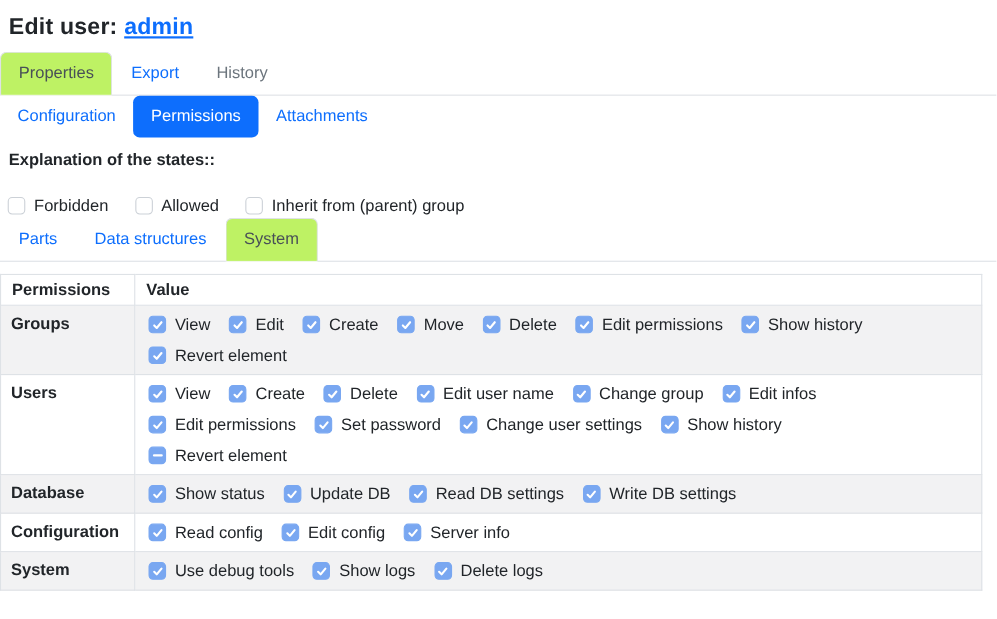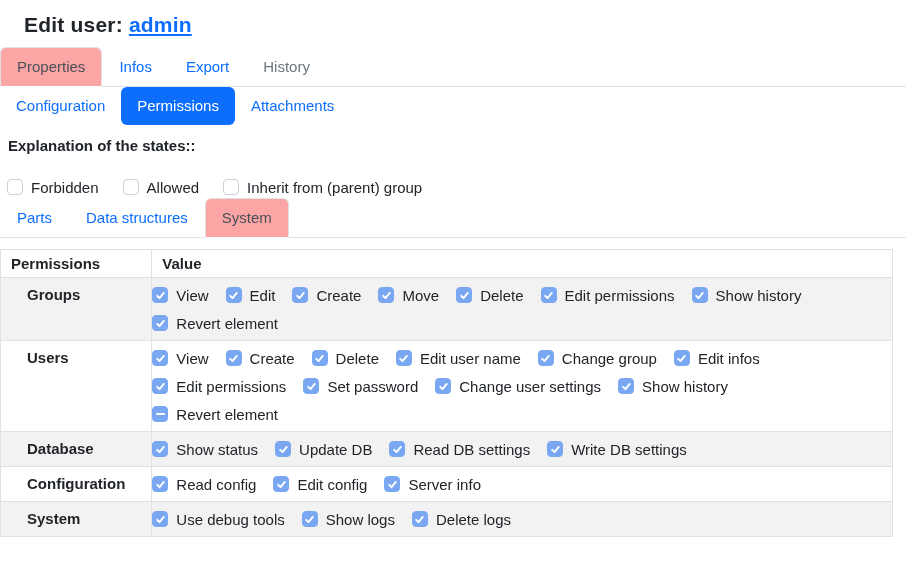--- a/index.html
+++ b/index.html
@@ -6,48 +6,48 @@
     --accent:#0d6efd; --link:#0d6efd; --border:#dee2e6; --cb:#79a7f1;
     --stripe:#f2f2f3; --muted:#6c757d; --active-tab:#495057; --text:#212529;
     --cb-border:#ccd1d7;
   }
   *{box-sizing:border-box;}
   html,body{margin:0;padding:0;}
   body{
     width:906px;height:563px;background:#fff;overflow:hidden;
     font-family:"Liberation Sans",sans-serif;font-size:15px;color:var(--text);
   }
-  .title{margin:13px 13px 10px 24px;font-size:21px;font-weight:700;letter-spacing:.2px;}
+  .title{margin:13px 13px 10px 8px;font-size:21px;font-weight:700;letter-spacing:.2px;}
   .title a{color:var(--link);text-decoration:underline;cursor:pointer;}
 
   ul.nav{display:flex;list-style:none;margin:0;padding:0;}
   ul.nav li{flex:none;}
   .nav-link{display:block;padding:8px 16px;color:var(--link);cursor:pointer;line-height:22px;white-space:nowrap;}
 
   .tabs{border-bottom:1px solid var(--border);margin:0 13px 0 0;padding-left:8px;}
   .tabs .nav-link{border:1px solid transparent;margin-bottom:-1px;border-radius:6px 6px 0 0;}
-  .tabs .nav-link.active{color:var(--active-tab);background:#fca5a5;border-color:var(--border);border-bottom-color:#fff;}
+  .tabs .nav-link.active{color:var(--active-tab);background:#bef264;border-color:var(--border);border-bottom-color:#fff;}
   .tabs .nav-link.disabled{color:var(--muted);cursor:default;}
 
   .tabs2{padding-left:5px;}
   .pills{margin-top:20px;padding-left:5px;}
   .pills .nav-link{border-radius:6px;}
   .pills .nav-link.active{background:var(--accent);color:#fff;}
 
   .legend-heading{margin:12px 8px 22px 8px;font-weight:700;font-size:15px;}
   .legend-row{display:flex;column-gap:24px;row-gap:4px;flex-wrap:wrap;margin:0 8px 0 7px;}
 
   .permtabs{margin-top:14px;}
 
   table.perm{border-collapse:collapse;width:893px;margin-top:11px;}
   table.perm th,table.perm td{border:1px solid var(--border);text-align:left;vertical-align:top;}
   table.perm thead th{padding:5px 10px;font-weight:700;}
   table.perm thead th.col-perm{width:122px;}
-  table.perm tbody th{padding:8px 26px;font-weight:700;}
-  table.perm td{padding:6px 0;}
+  table.perm tbody th{padding:8px 9px;font-weight:700;}
+  table.perm td{padding:6px 12px;}
   table.perm tbody tr:nth-child(odd){background:var(--stripe);}
 
   .cb-list{display:flex;flex-wrap:wrap;column-gap:17px;row-gap:3px;align-items:flex-start;}
   .cb-item{display:inline-flex;align-items:center;gap:8px;height:22px;cursor:pointer;}
   .break{flex-basis:100%;height:0;}
   .cb{width:16px;height:16px;border-radius:4px;border:1px solid var(--cb-border);background:#fff;
       display:inline-flex;align-items:center;justify-content:center;flex:none;}
   .cb.checked,.cb.indeterminate{background:var(--cb);border-color:var(--cb);}
   .cb .check-svg{display:none;}
   .cb.checked .check-svg{display:block;}
@@ -57,23 +57,20 @@
 </head>
 <body>
 
 <h1 class="title"><span>Edit user: </span><a>admin</a></h1>
 
 <ul class="nav tabs">
     <li>
       <a class="nav-link active">Properties</a>
     </li>
     <li>
-      <a class="nav-link link">Infos</a>
-    </li>
-    <li>
       <a class="nav-link link">Export</a>
     </li>
     <li>
       <a class="nav-link disabled">History</a>
     </li>
   </ul>
 
 <ul class="nav pills">
     <li>
       <a class="nav-link link">Configuration</a>

